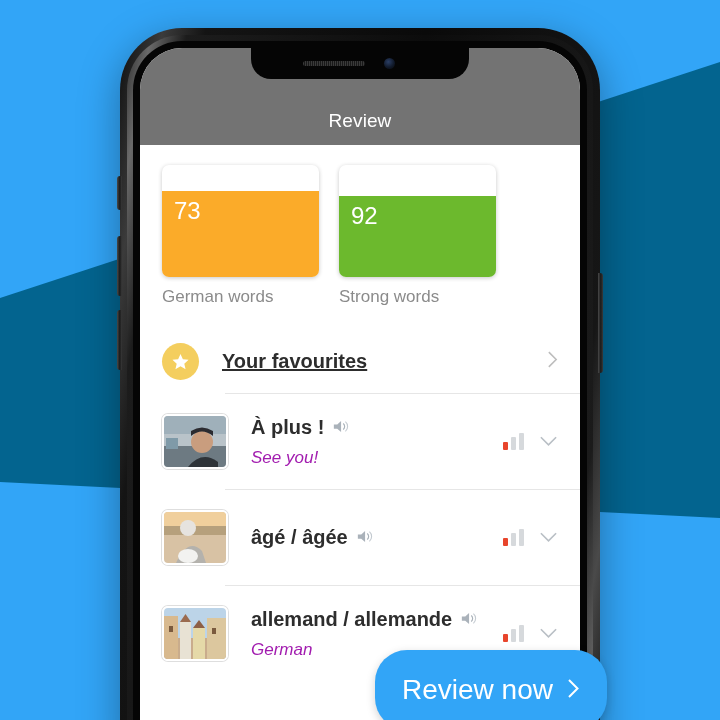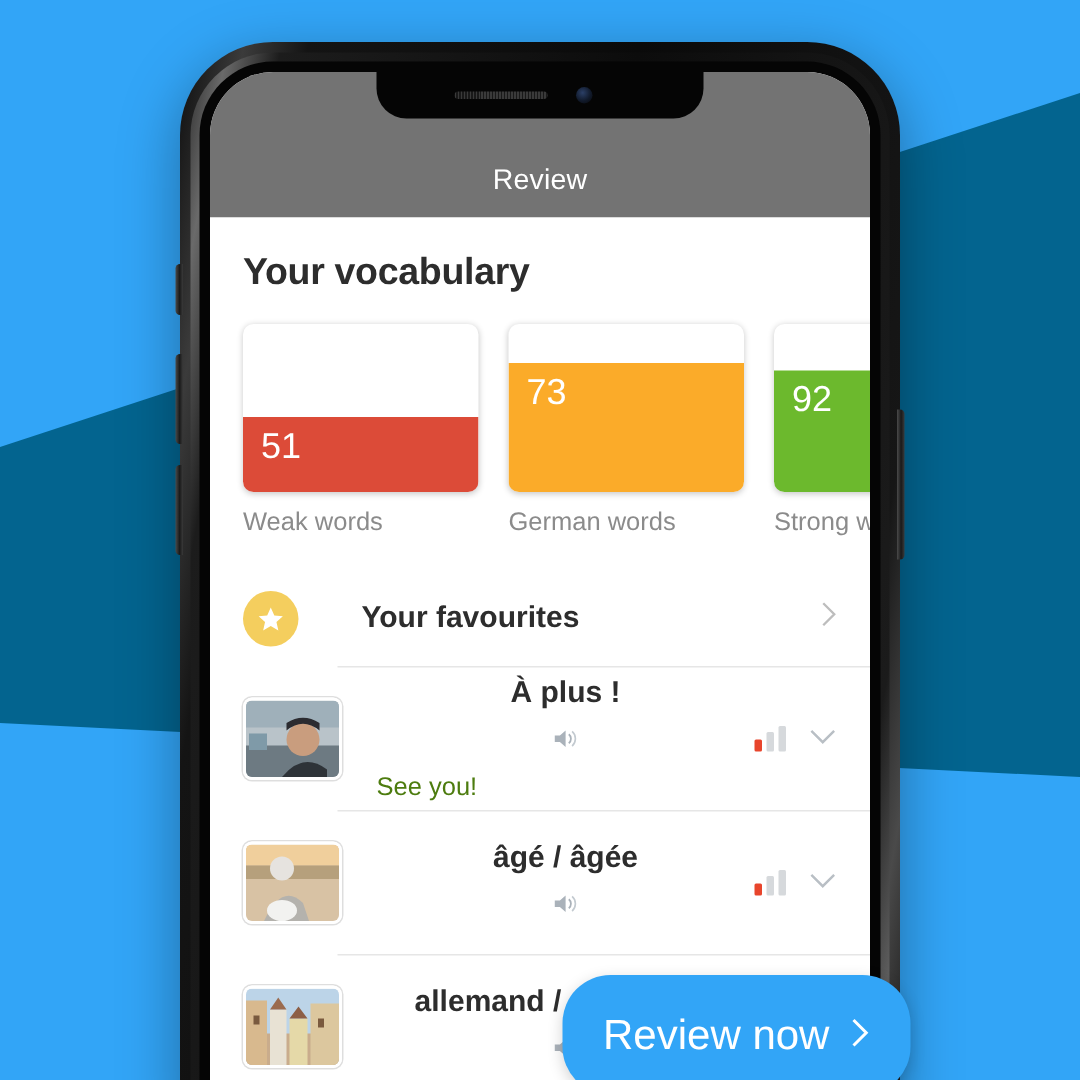--- a/index.html
+++ b/index.html
@@ -182,24 +182,25 @@
     width: 37px; height: 37px;
     border-radius: 50%;
     background: #f4ce5e;
     display: flex;
     align-items: center;
     justify-content: center;
     flex: 0 0 37px;
   }
   .fav-label {
     flex: 1;
-    margin-left: 42px;
+    margin-left: 23px;
     font-size: 20px;
     font-weight: bold;
     color: #2d2d2d;
+    text-decoration: underline;
   }
   .chev-right { color: #bdbdbd; }
 
   .divider {
     height: 1px;
     background: #e6e6e6;
     margin-left: 85px;
     margin-right: 0;
   }
 
@@ -226,27 +227,27 @@
     min-width: 0;
   }
   .word-term {
     font-size: 20px;
     font-weight: bold;
     color: #2d2d2d;
     white-space: nowrap;
     display: flex;
     align-items: center;
     gap: 9px;
-    flex-direction: column;
   }
   .word-trans {
     font-size: 17px;
-    color: #4d7c0f;
+    color: #a21caf;
     margin-top: 9px;
     white-space: nowrap;
+    font-style: italic;
   }
 
   .row-right {
     display: flex;
     align-items: center;
     gap: 15px;
     padding-right: 22px;
     flex: 0 0 auto;
   }
   .strength {
@@ -304,32 +305,23 @@
         <div id="notch-speaker"></div>
         <div id="notch-camera"></div>
       </div>
 
       <div id="app-bar">
         <div id="app-bar-title">Review</div>
       </div>
 
       <div id="content">
 
-        <div id="page-title">Your vocabulary</div>
 
         <div id="stat-cards">
 
-          <div class="stat-card-wrap">
-            <div class="stat-card">
-              <div class="stat-fill" style="height:50px;background:#dc4b38;">
-                <span class="stat-value">51</span>
-              </div>
-            </div>
-            <div class="stat-label">Weak words</div>
-          </div>
 
           <div class="stat-card-wrap">
             <div class="stat-card">
               <div class="stat-fill" style="height:86px;background:#fbab29;">
                 <span class="stat-value">73</span>
               </div>
             </div>
             <div class="stat-label">German words</div>
           </div>
 
@@ -461,20 +453,21 @@
               <div class="word-term">
                 <span>allemand / allemande</span>
                 <span>
                   <svg width="17" height="15" viewBox="0 0 20 16" fill="#aab2ba">
                     <polygon points="1,5.5 5,5.5 9.5,1.5 9.5,14.5 5,10.5 1,10.5"></polygon>
                     <path d="M12 4.5 a4.5 4.5 0 0 1 0 7" stroke="#aab2ba" stroke-width="1.4" fill="none"></path>
                     <path d="M14.6 2.3 a7.6 7.6 0 0 1 0 11.4" stroke="#c3cad0" stroke-width="1.3" fill="none"></path>
                   </svg>
                 </span>
               </div>
+              <div class="word-trans">German</div>
             </div>
             <div class="row-right">
               <div class="strength">
                 <div class="sbar b1" style="background:#e8452c;"></div>
                 <div class="sbar b2" style="background:#d6d9dc;"></div>
                 <div class="sbar b3" style="background:#d6d9dc;"></div>
               </div>
               <div>
                 <svg width="19" height="12" viewBox="0 0 20 12" fill="none" stroke="#b9bfc5" stroke-width="1.7">
                   <polyline points="2,2 10,10 18,2"></polyline>

